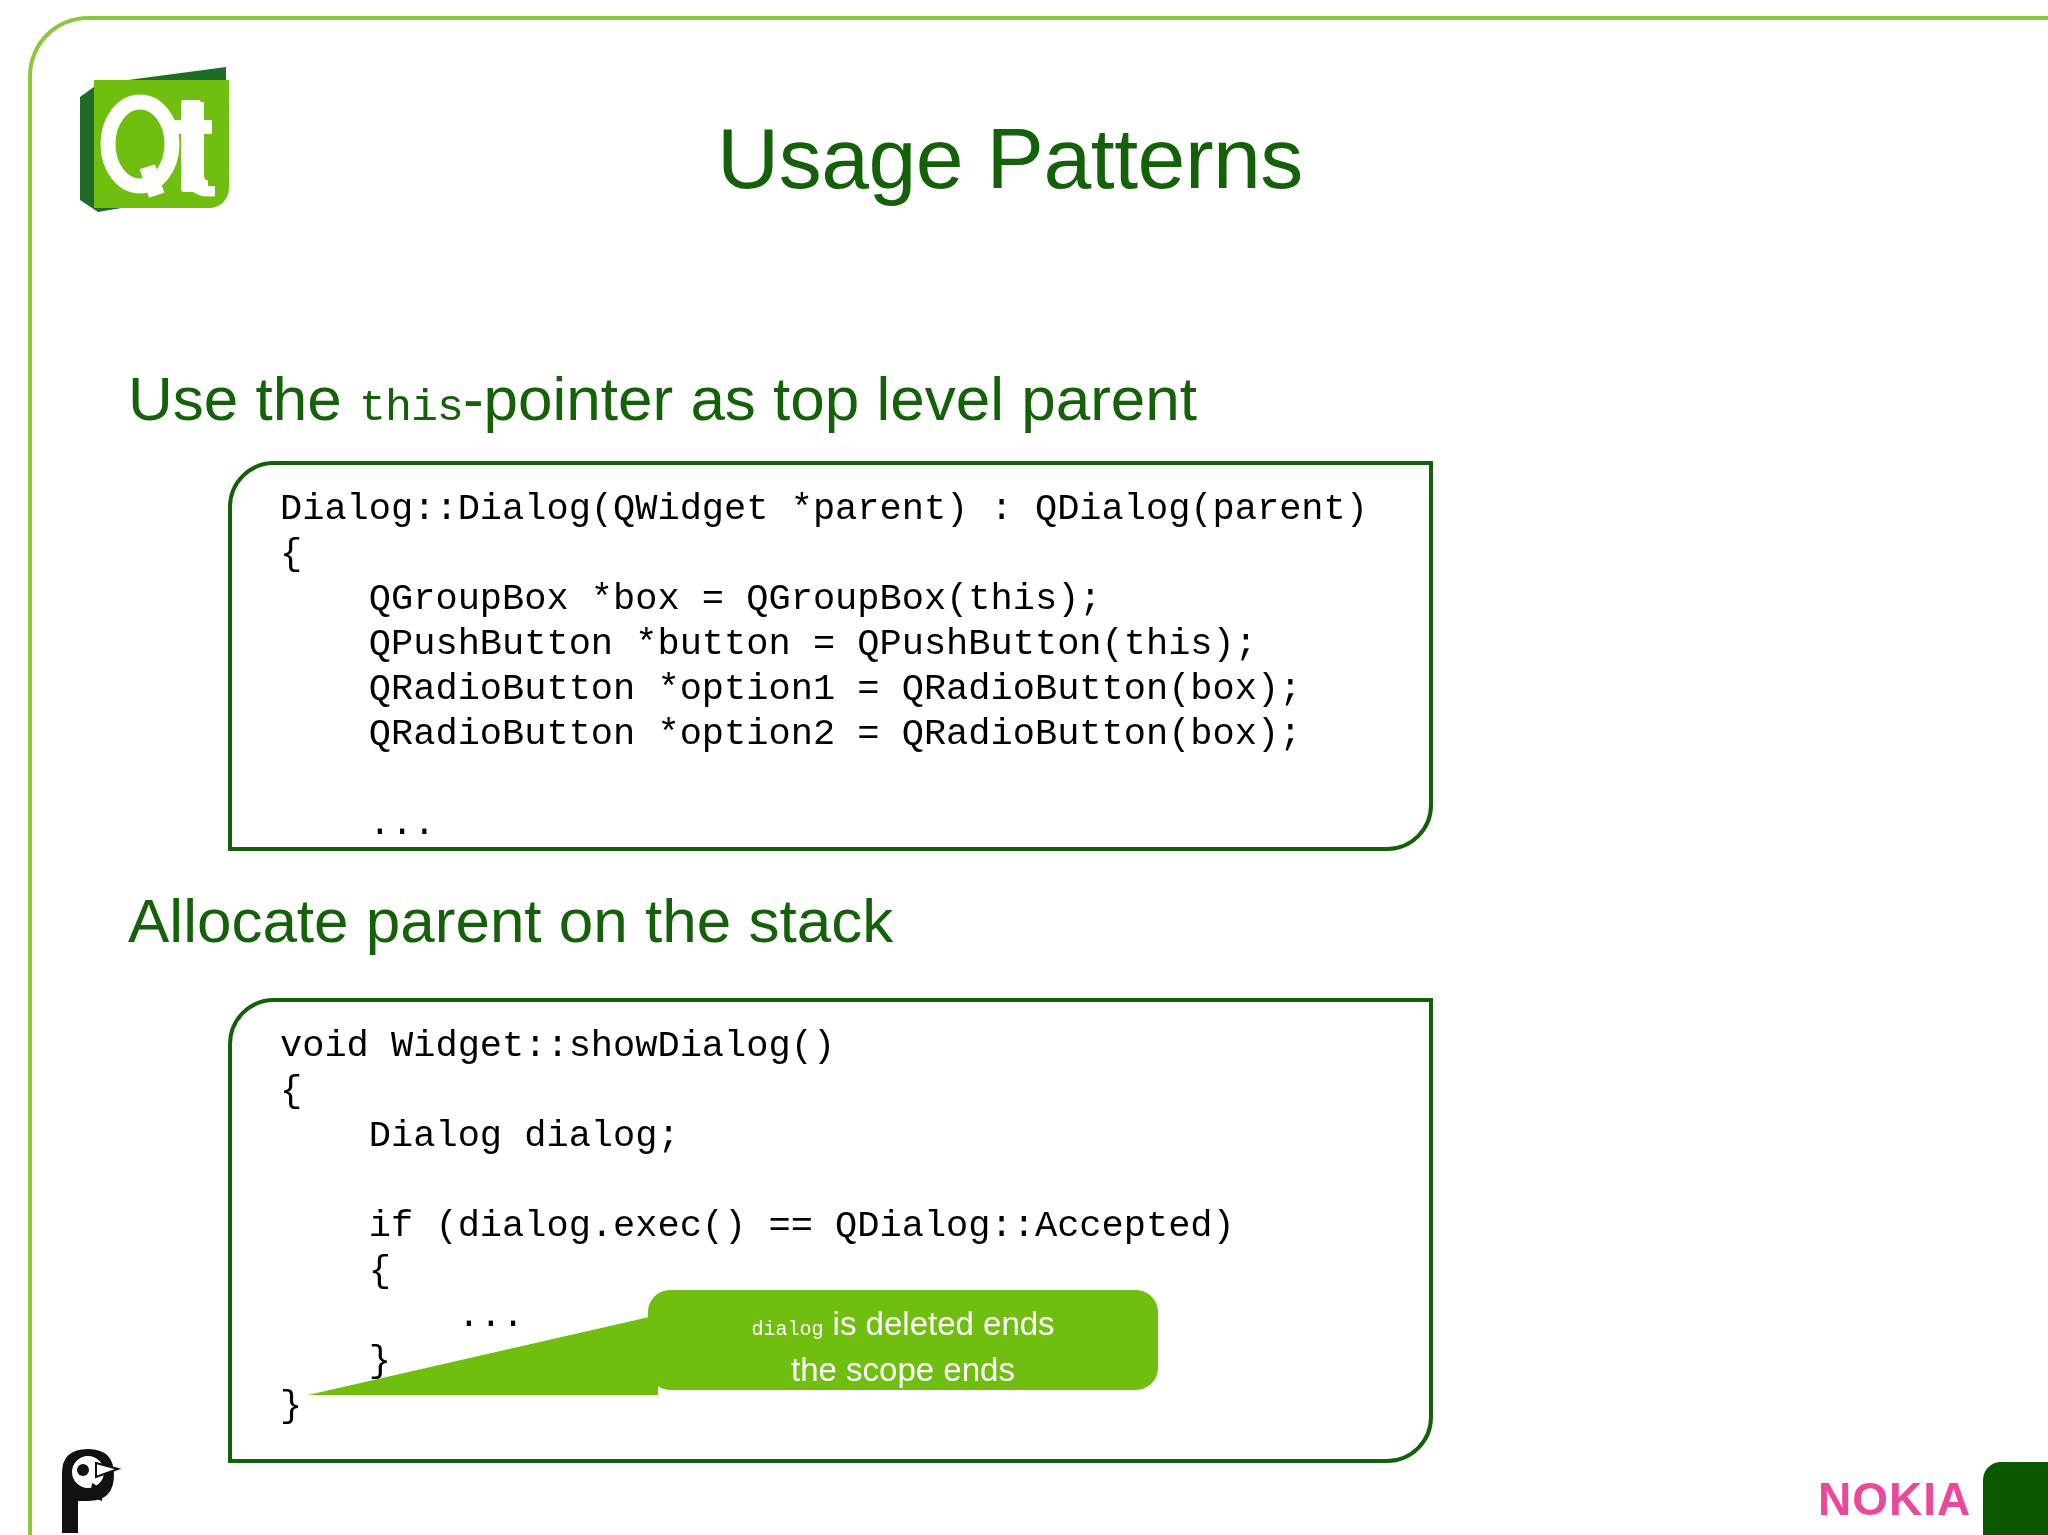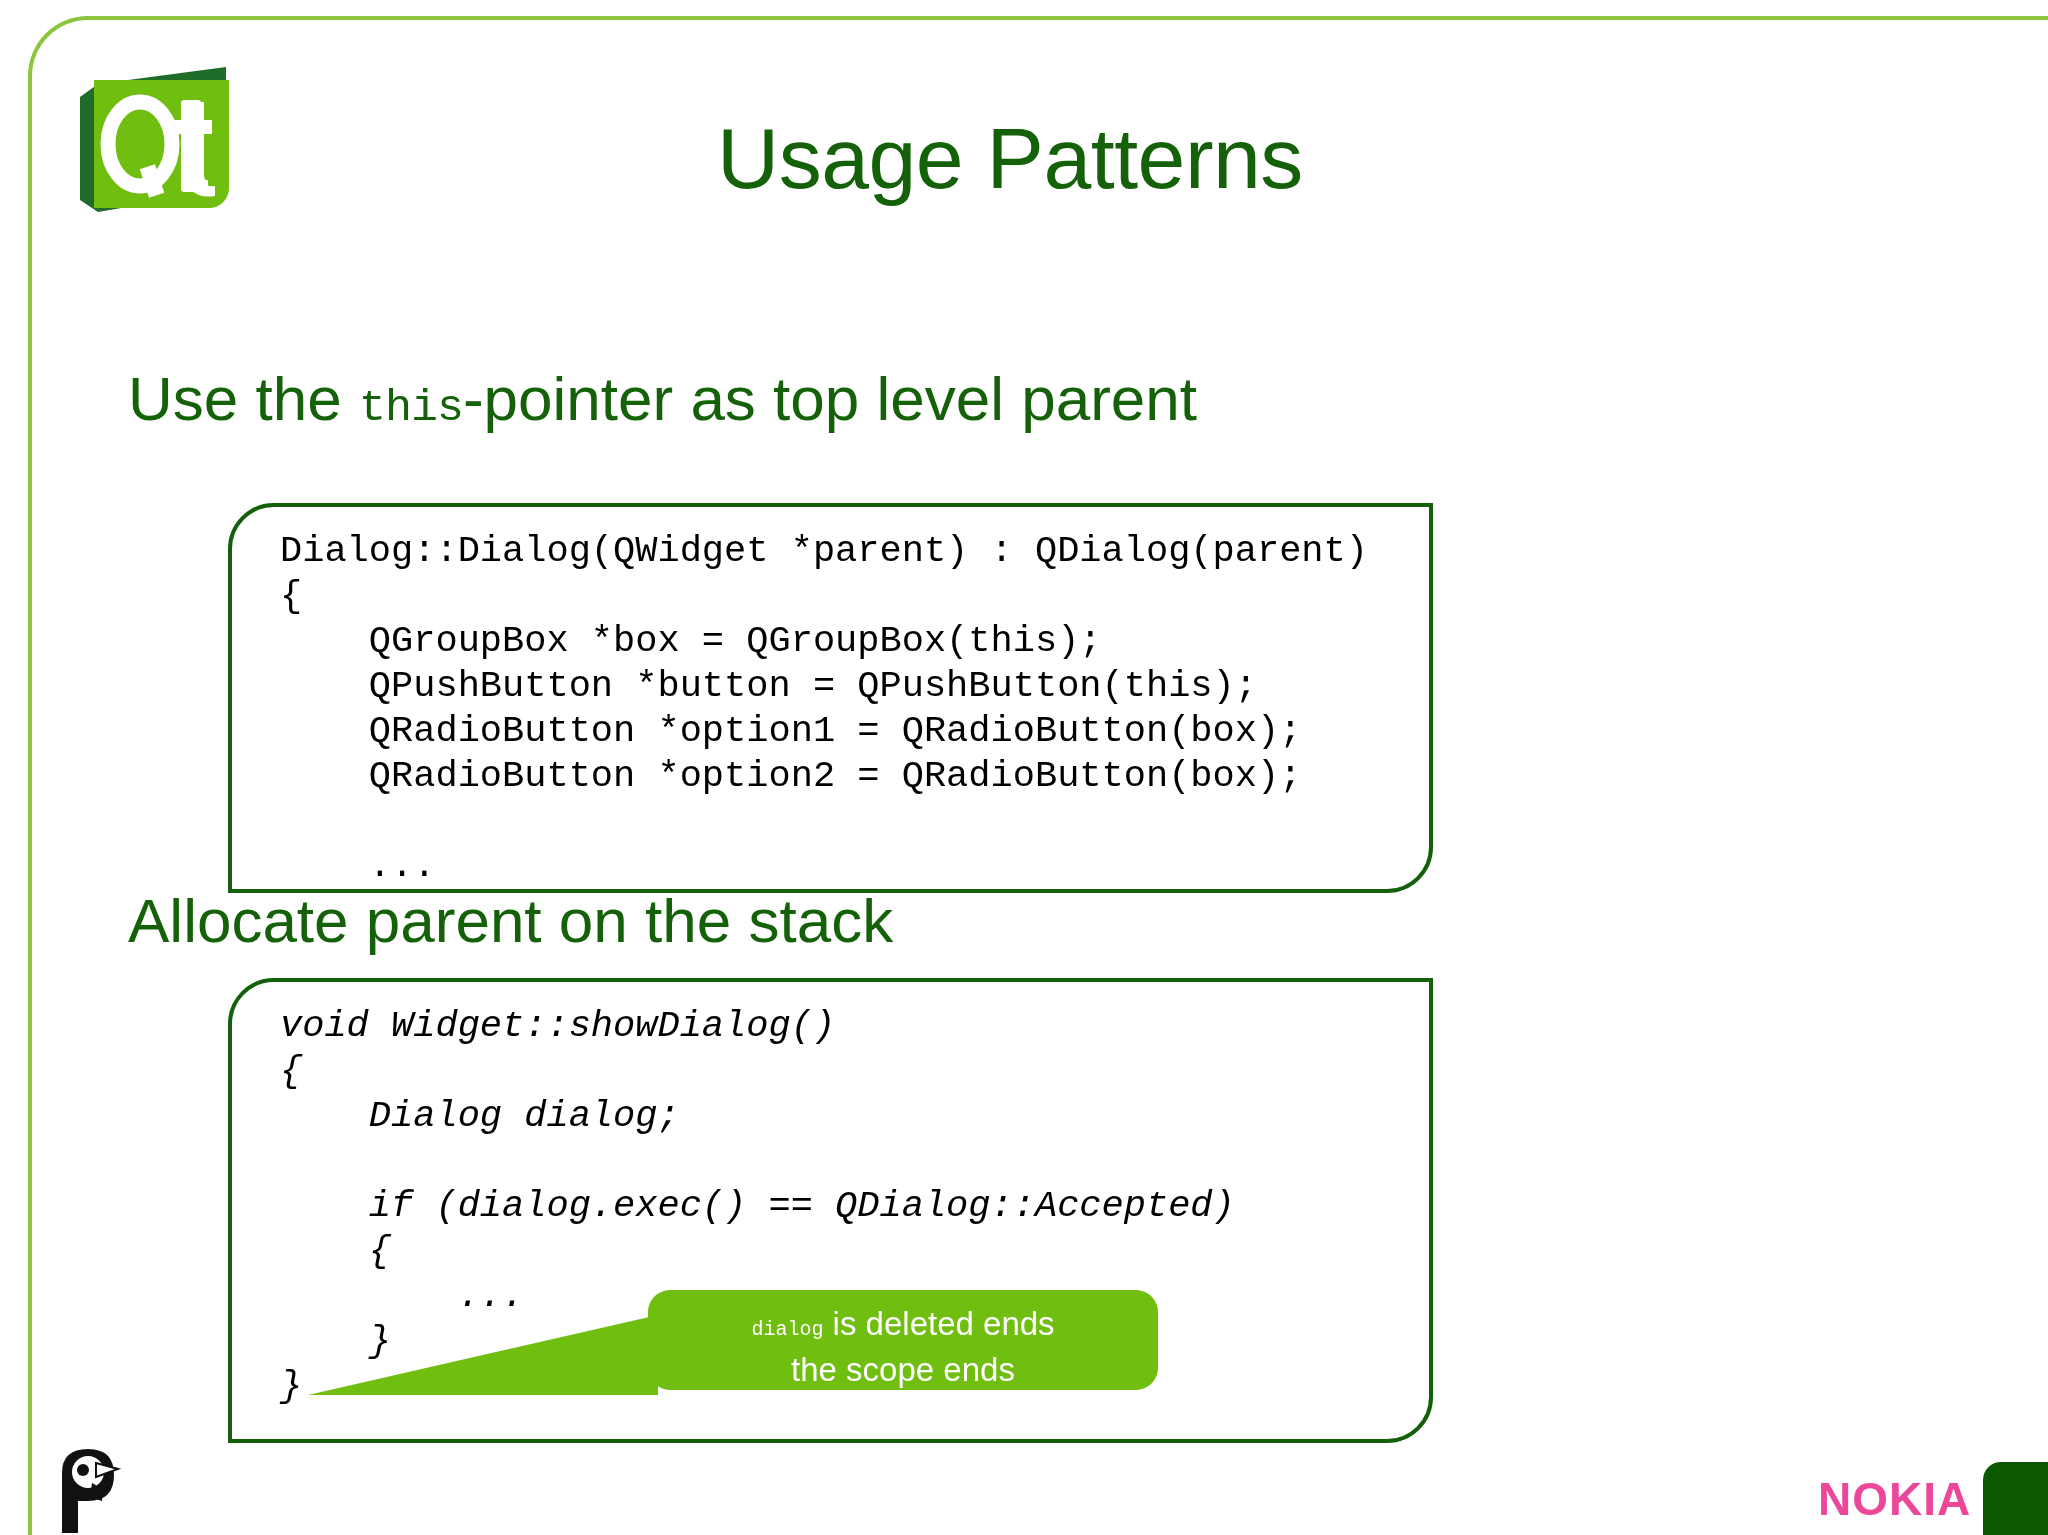--- a/index.html
+++ b/index.html
@@ -91,34 +91,33 @@
 
   
   .code-box {
     position: absolute;
     background: #ffffff;
     border: 4px solid #14600A;
     box-sizing: border-box;
   }
   #code-box-1 {
     left: 228px;
-    top: 503px;
+    top: 461px;
     width: 1205px;
     height: 390px;
     border-top-left-radius: 46px;
     border-bottom-right-radius: 46px;
   }
   #code-box-2 {
     left: 228px;
-    top: 978px;
+    top: 998px;
     width: 1205px;
     height: 465px;
     border-top-left-radius: 46px;
     border-bottom-right-radius: 46px;
-    font-style: italic;
   }
   .code-text {
     position: absolute;
     left: 48px;
     top: 22px;
     margin: 0;
     font-family: "Liberation Mono", "DejaVu Sans Mono", monospace;
     font-size: 37px;
     line-height: 45px;
     color: #000000;

